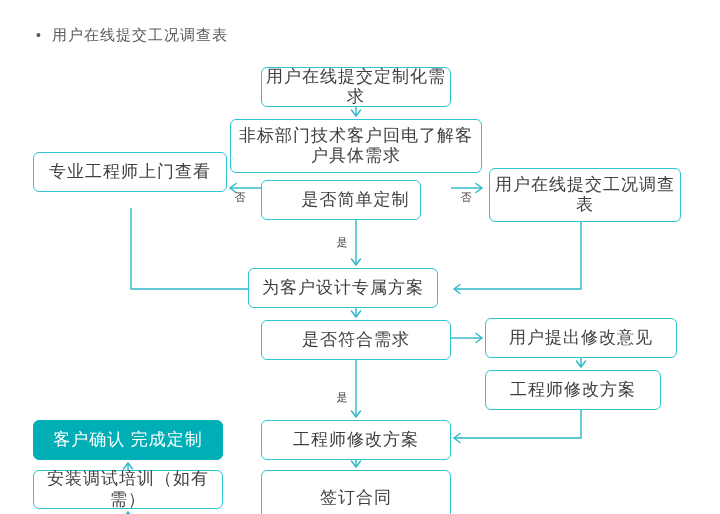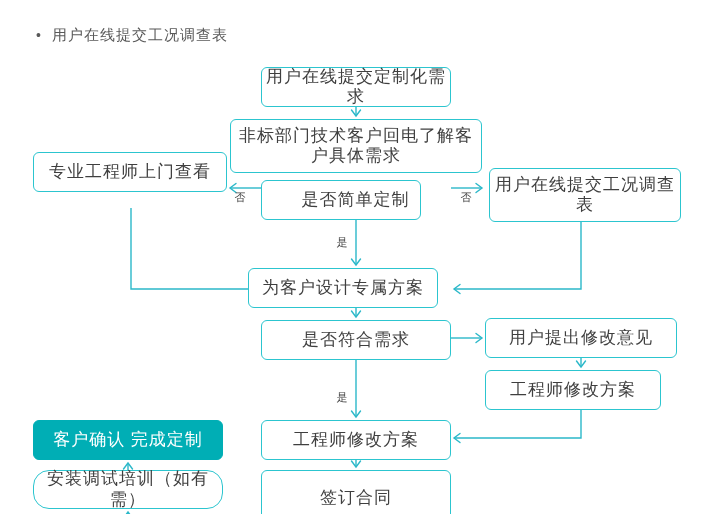--- a/index.html
+++ b/index.html
@@ -115,21 +115,21 @@
       <div class="node" style="left: 33px; top: 152px; width: 194px; height: 40px;">专业工程师上门查看</div>
       <div class="node" style="left: 261px; top: 180px; width: 160px; height: 40px; padding-left: 29px;">是否简单定制</div>
       <div class="node" style="left: 489px; top: 168px; width: 192px; height: 54px;">用户在线提交工况调查表</div>
       <div class="node" style="left: 248px; top: 268px; width: 190px; height: 40px;">为客户设计专属方案</div>
       <div class="node" style="left: 261px; top: 320px; width: 190px; height: 40px; text-align: right;">是否符合需求</div>
       <div class="node" style="left: 485px; top: 318px; width: 192px; height: 40px;">用户提出修改意见</div>
       <div class="node" style="left: 485px; top: 370px; width: 176px; height: 40px;">工程师修改方案</div>
       <div class="node" style="left: 261px; top: 420px; width: 190px; height: 40px;">工程师修改方案</div>
       <div class="node" style="left: 261px; top: 470px; width: 190px; height: 56px;">签订合同</div>
       <div class="node highlight" style="left: 33px; top: 420px; width: 190px; height: 40px;">客户确认 完成定制</div>
-      <div class="node" style="left: 33px; top: 470px; width: 190px; height: 39px; border-radius: 16px;">安装调试培训（如有需）</div>
+      <div class="node" style="left: 33px; top: 470px; width: 190px; height: 39px;">安装调试培训（如有需）</div>
     </div>
   <div id="labels">
       <div class="edge-label" style="left: 230px; top: 191px;">否</div>
       <div class="edge-label" style="left: 456px; top: 191px;">否</div>
       <div class="edge-label" style="left: 332px; top: 236px;">是</div>
       <div class="edge-label" style="left: 332px; top: 391px;">是</div>
     </div>
 </div>
 
 </body></html>

